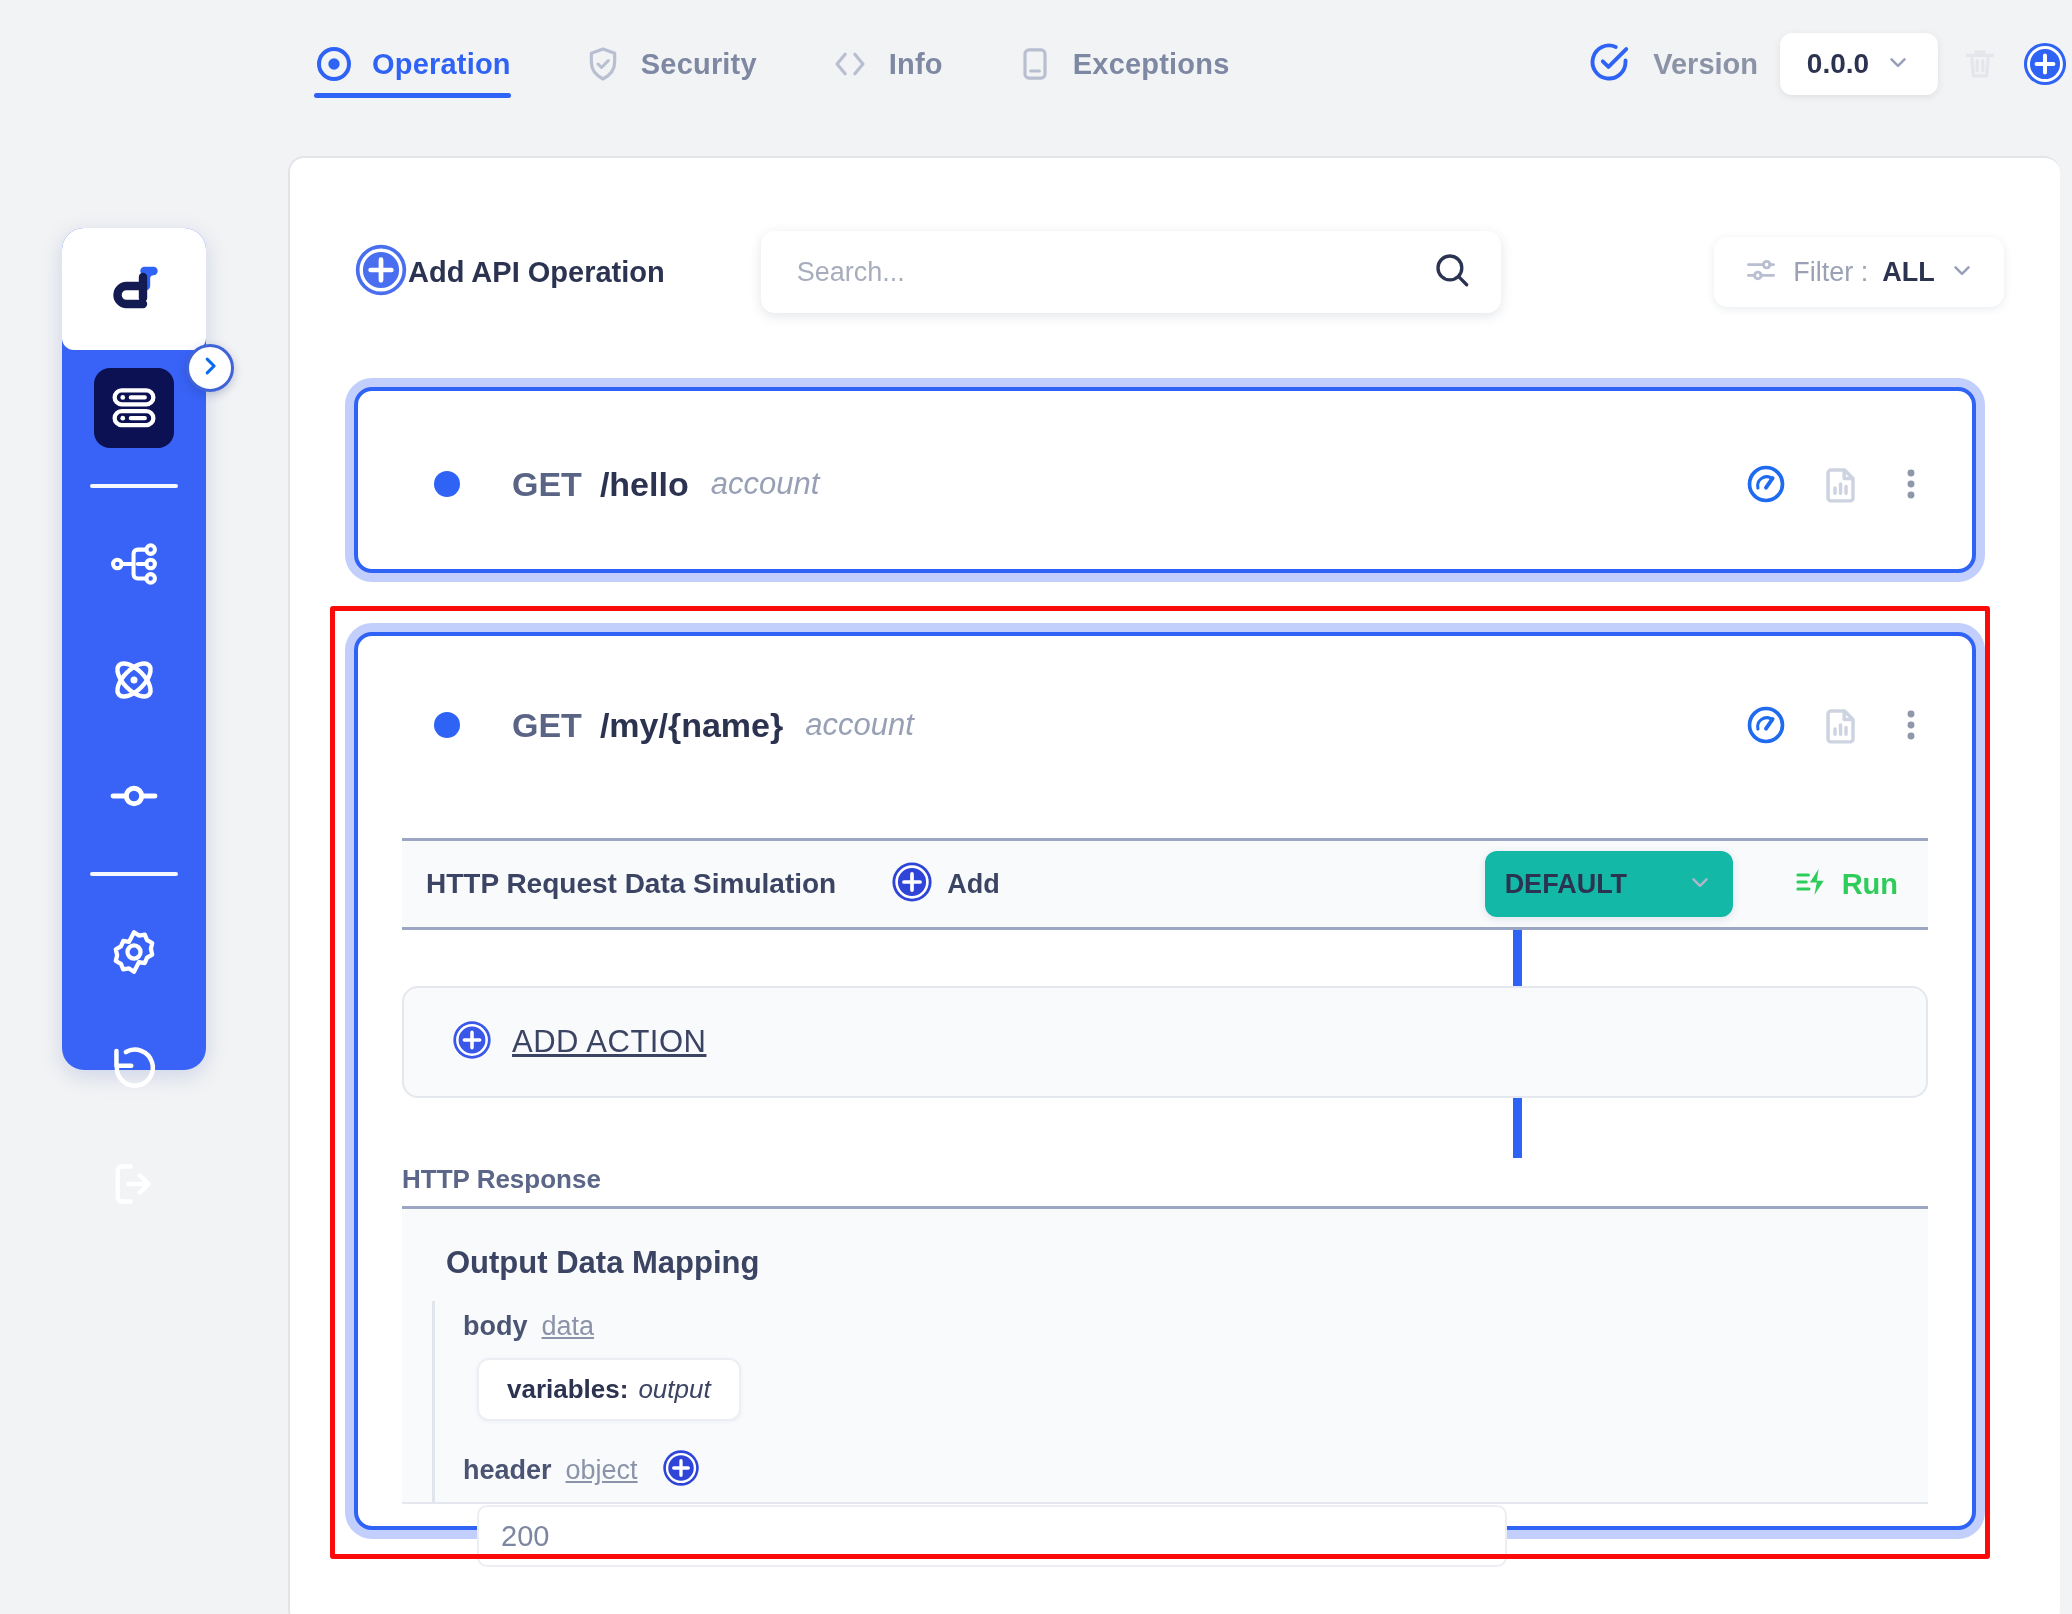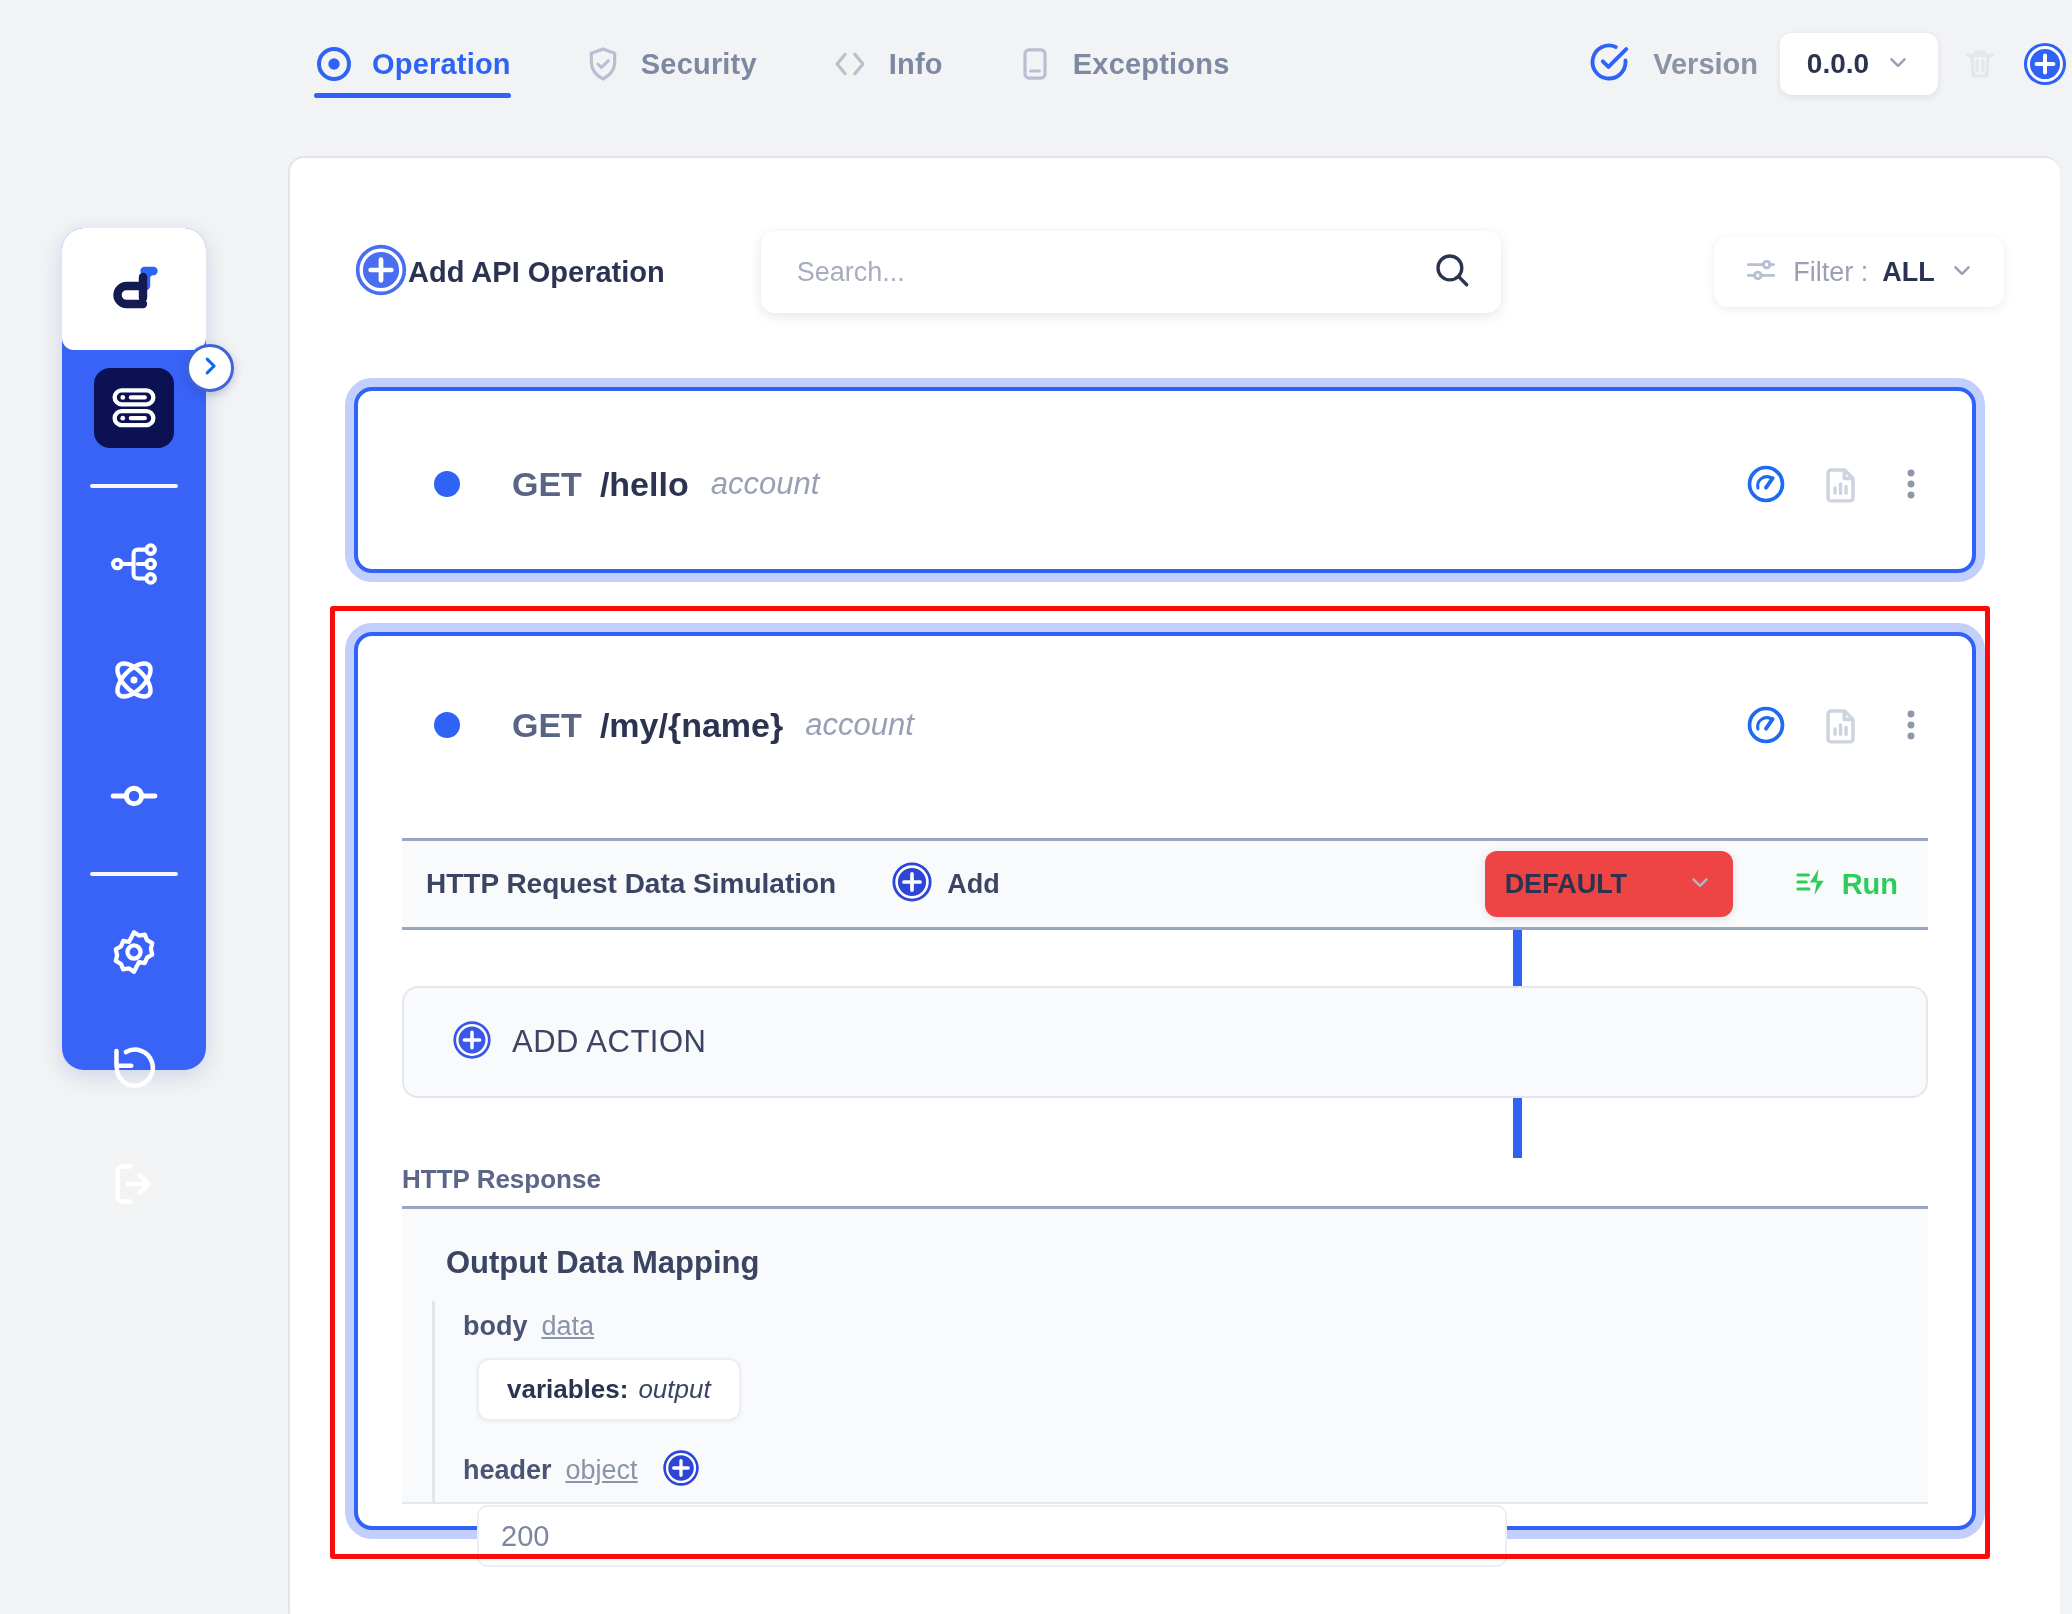--- a/index.html
+++ b/index.html
@@ -133,40 +133,40 @@
   .sim-row {
     position: absolute; left: 44px; right: 44px; top: 24px; height: 92px;
     background: #f8fafc;
     border-top: 3px solid #9aa6c4; border-bottom: 3px solid #9aa6c4;
     display: flex; align-items: center; padding: 0 30px 0 24px; gap: 31px;
   }
   .sim-title { font-size: 28px; font-weight: 700; color: #3c4463; }
   .sim-add-label { font-size: 27px; font-weight: 700; color: #3c4463; margin-left: 14px; }
   .sim-add { display: flex; align-items: center; gap: 0; margin-left: 24px; cursor: pointer; }
   .sim-select {
-    margin-left: auto; width: 248px; height: 66px; background: #ef4444;
+    margin-left: auto; width: 248px; height: 66px; background: #14b8a6;
     border-radius: 12px; box-shadow: 0 2px 9px rgba(40,55,90,.12);
     display: flex; align-items: center; padding: 0 20px; cursor: pointer;
   }
   .sim-select-value { font-size: 27px; font-weight: 600; color: #2b3350; }
   .sim-run { display: flex; align-items: center; gap: 12px; margin-left: 30px; cursor: pointer; }
   .sim-run-label { font-size: 29px; font-weight: 700; color: #2ecc5a; }
 
   .connector {
     position: absolute; left: 1155px; width: 9px; background: #2f63f5;
   }
   #conn1 { top: 116px; height: 56px; }
   #conn2 { top: 284px; height: 60px; }
 
   .add-action {
     position: absolute; left: 44px; right: 44px; top: 172px; height: 112px;
     background: #f8fafc; border: 2px solid #e4e7ed; border-radius: 16px;
     display: flex; align-items: center; padding: 0 48px; cursor: pointer;
   }
-  .add-action-label { font-size: 31px; color: #3c4463; margin-left: 20px; letter-spacing:.5px; }
+  .add-action-label { font-size: 31px; color: #3c4463; margin-left: 20px; letter-spacing:.5px;text-decoration:underline; }
 
   .resp-label {
     position: absolute; left: 44px; top: 350px;
     font-size: 26px; font-weight: 700; color: #5b6party; color:#5b6688;
   }
   .resp-rule {
     position: absolute; left: 44px; right: 44px; top: 392px;
     height: 3px; background: #9aa6c4;
   }
   .mapping {

